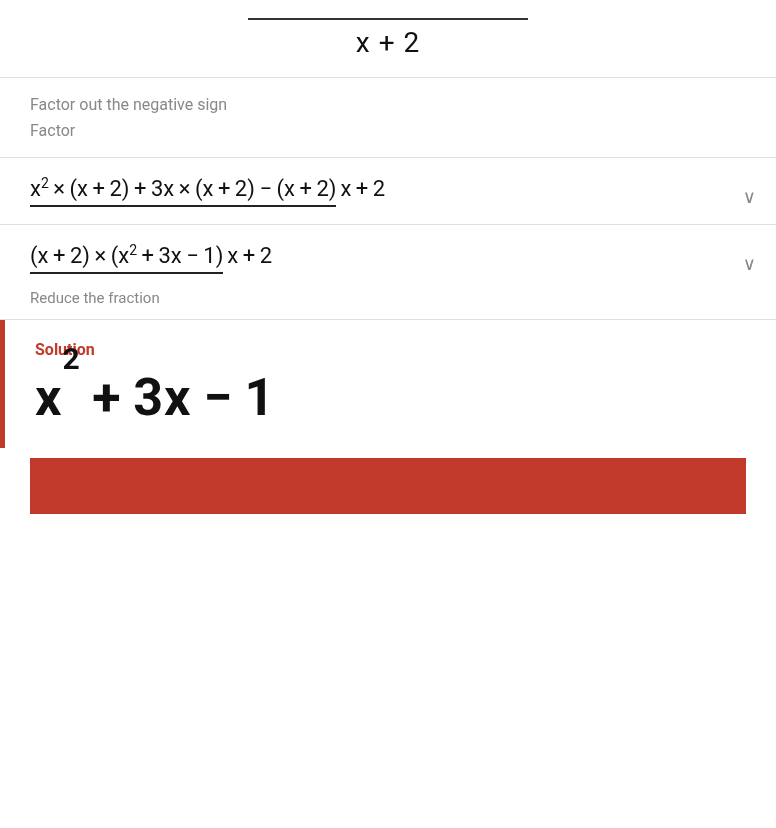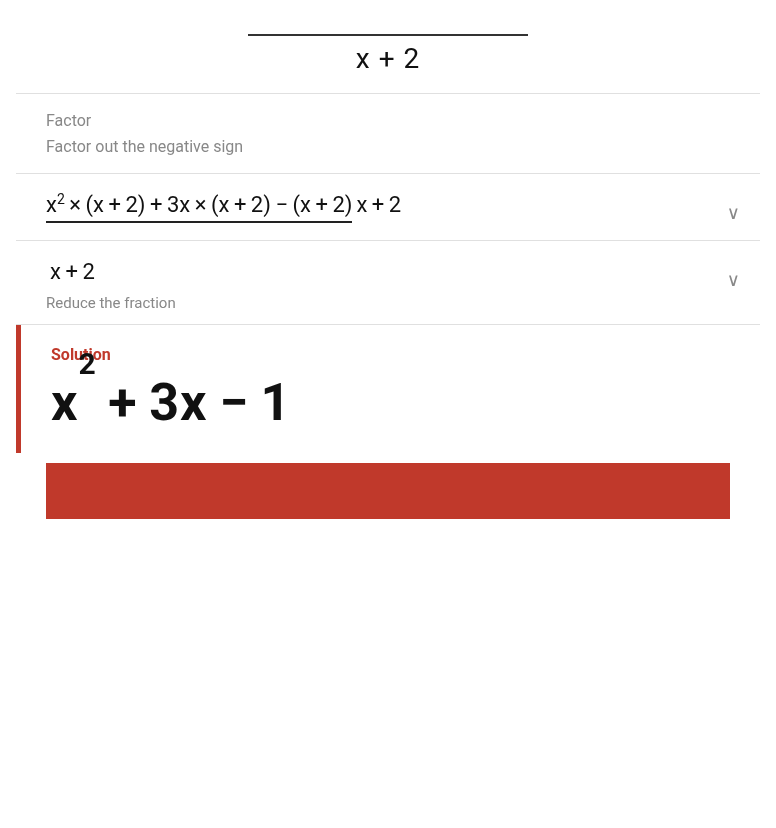--- a/index.html
+++ b/index.html
@@ -12,21 +12,21 @@
       font-family: -apple-system, BlinkMacSystemFont, 'Segoe UI', Roboto, sans-serif;
       background: #ffffff;
       width: 776px;
       min-height: 828px;
       overflow-x: hidden;
     }
 
     .container {
       width: 776px;
       background: #fff;
-      padding: 16px;
+      padding: 0;
     }
 
     
     .top-section {
       padding: 18px 30px 18px 30px;
       border-bottom: 1px solid #e0e0e0;
       display: flex;
       flex-direction: column;
       align-items: center;
     }
@@ -164,41 +164,46 @@
 <body>
 
 <div class="container">
 
   <div class="top-section">
     <div class="top-line"></div>
     <span class="top-expression">x + 2</span>
   </div>
 
   <div class="factor-label-section">
+    <div class="factor-label">Factor out the negative sign</div>
     <div class="factor-label">Factor</div>
-    <div class="factor-label">Factor out the negative sign</div>
   </div>
 
   <div class="step-section">
     <button class="chevron-btn">∨</button>
     <div class="overline-fraction">
       <div class="num-row">
         <span class="math-text">
           x<span class="sup">2</span> × <span style="font-size:22px;">(</span>x + 2<span style="font-size:22px;">)</span> + 3x × <span style="font-size:22px;">(</span>x + 2<span style="font-size:22px;">)</span> − <span style="font-size:22px;">(</span>x + 2<span style="font-size:22px;">)</span>
         </span>
       </div>
       <div class="denom-row">
         <span class="math-text">x + 2</span>
       </div>
     </div>
   </div>
 
   <div class="step2-section">
     <button class="chevron-btn">∨</button>
     <div class="overline-fraction">
+      <div class="num-row">
+        <span class="math-text">
+          <span style="font-size:22px;">(</span>x + 2<span style="font-size:22px;">)</span> × <span style="font-size:22px;">(</span>x<span class="sup">2</span> + 3x − 1<span style="font-size:22px;">)</span>
+        </span>
+      </div>
       <div class="denom-row">
         <span class="math-text">x + 2</span>
       </div>
     </div>
     <div class="step-description">Reduce the fraction</div>
   </div>
 
   <div class="solution-section">
     <div class="solution-label">Solution</div>
     <div class="solution-expression">

